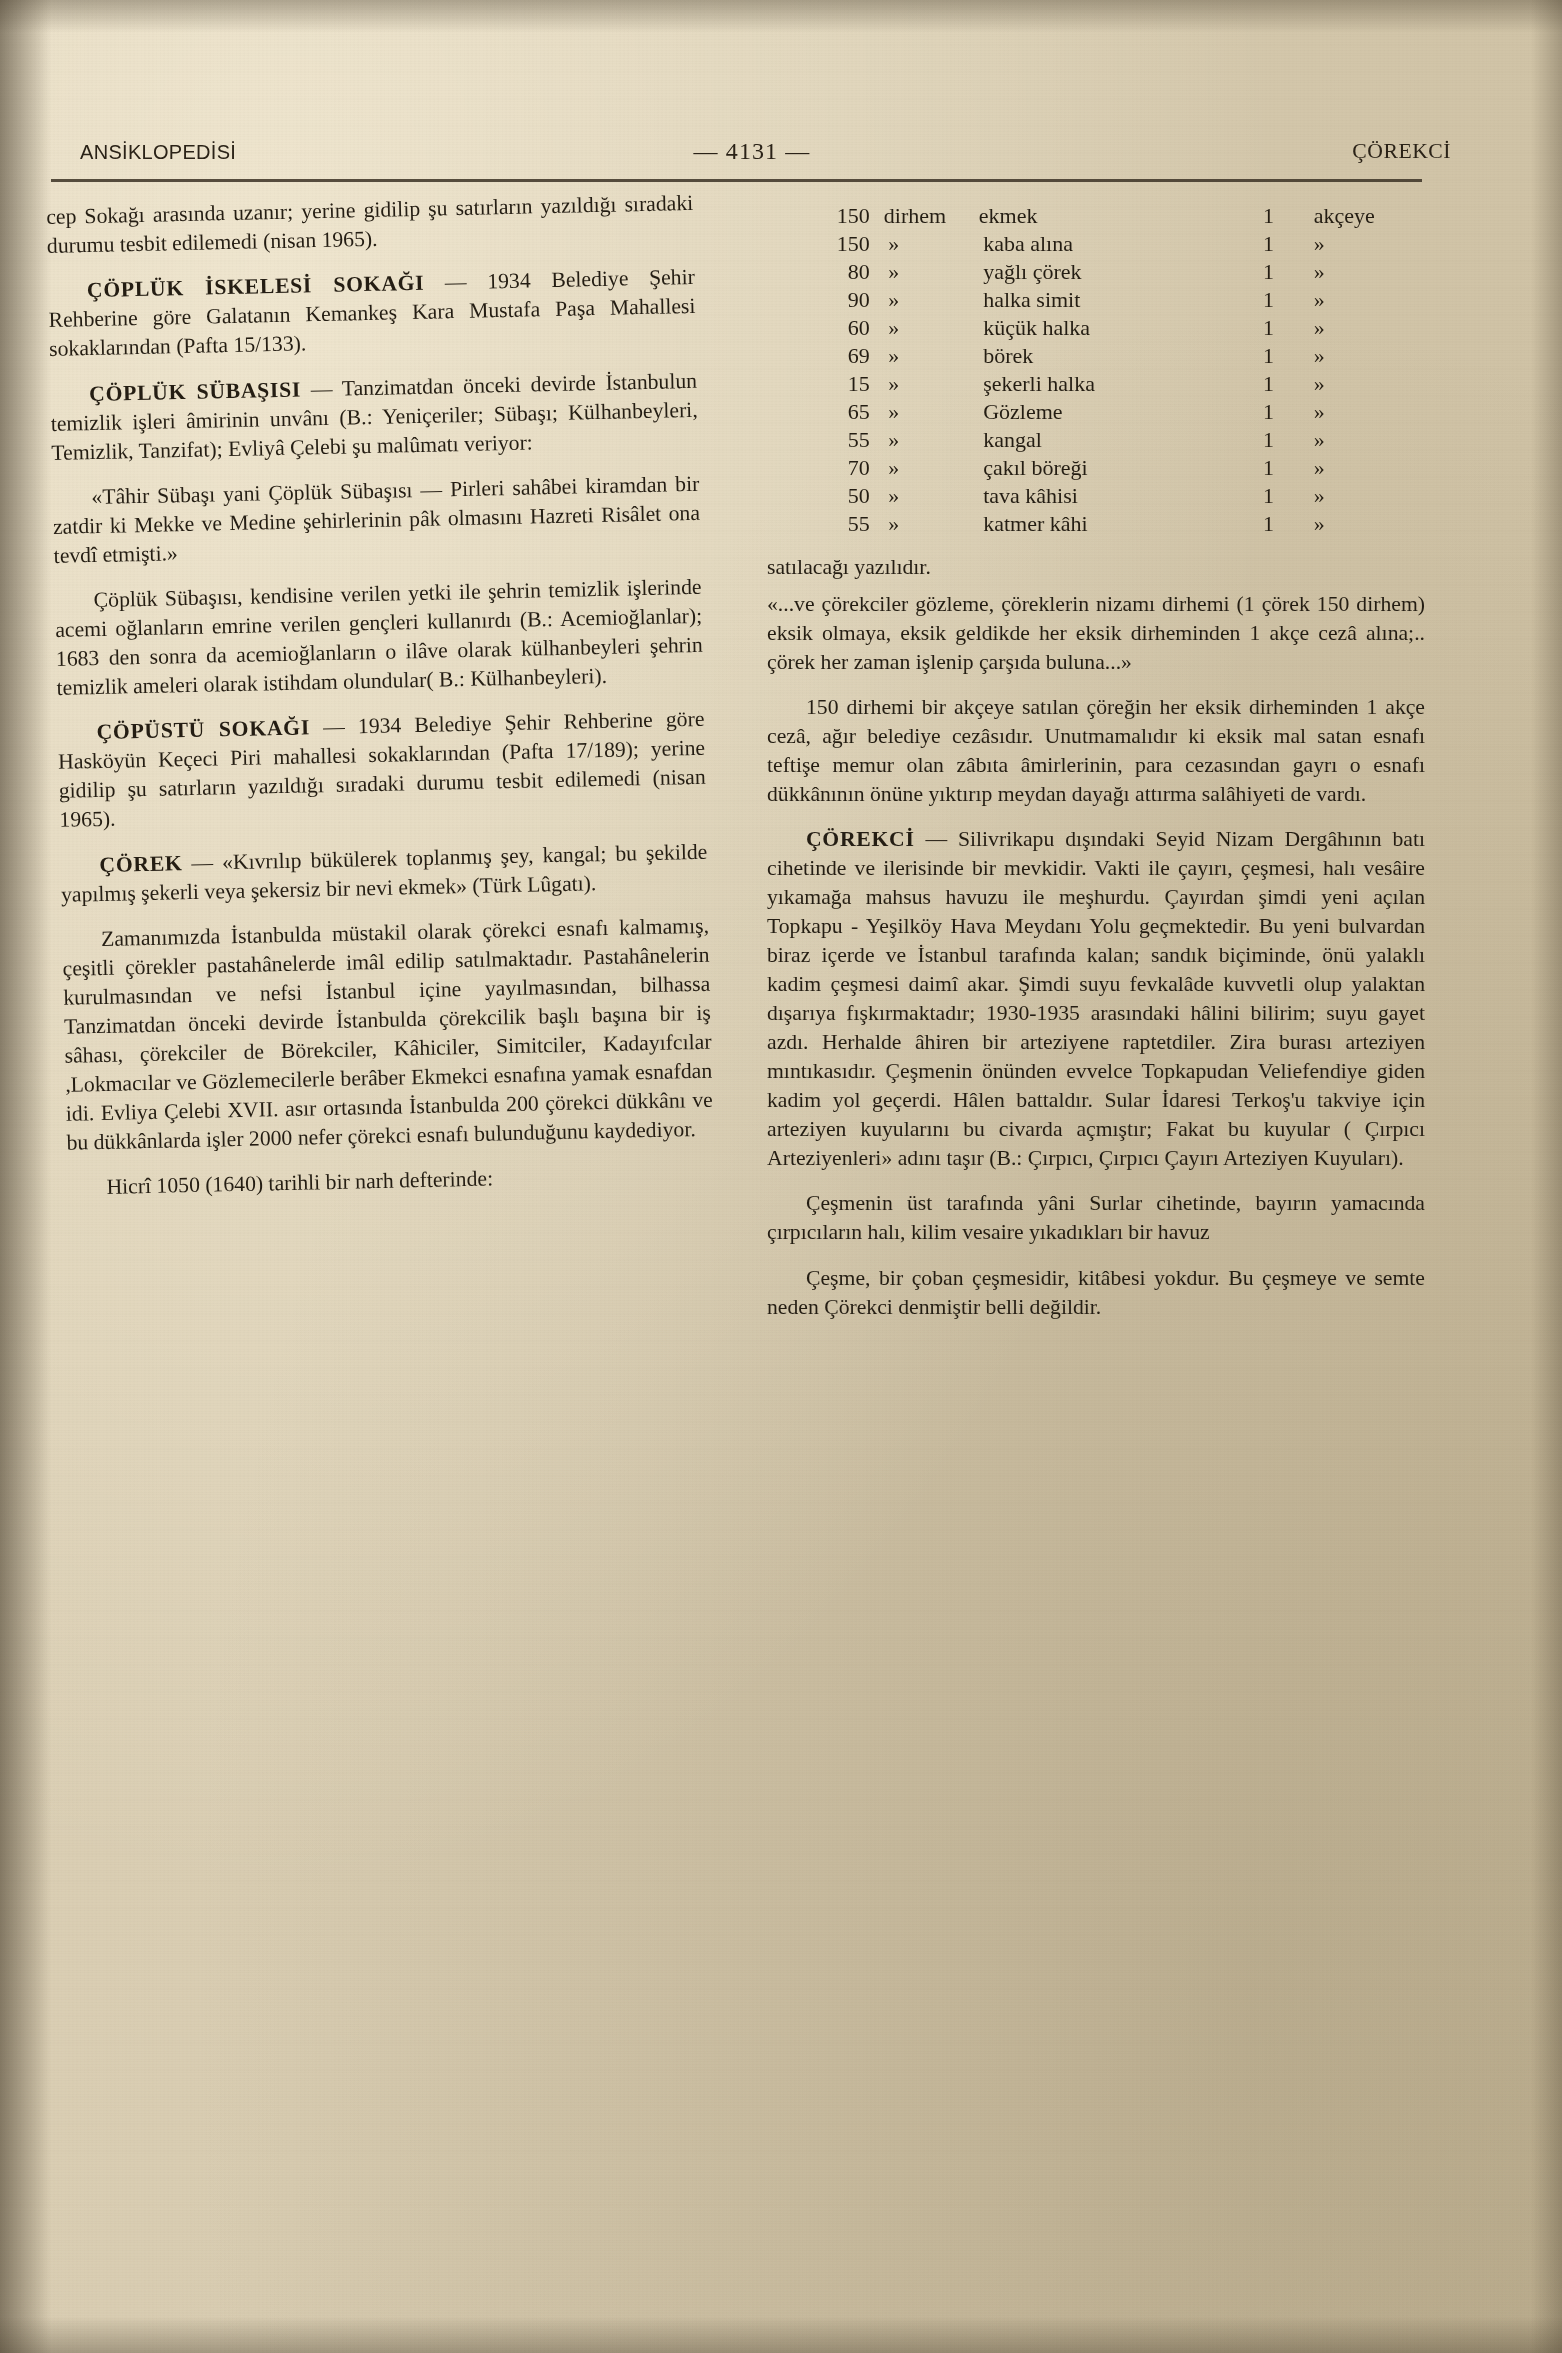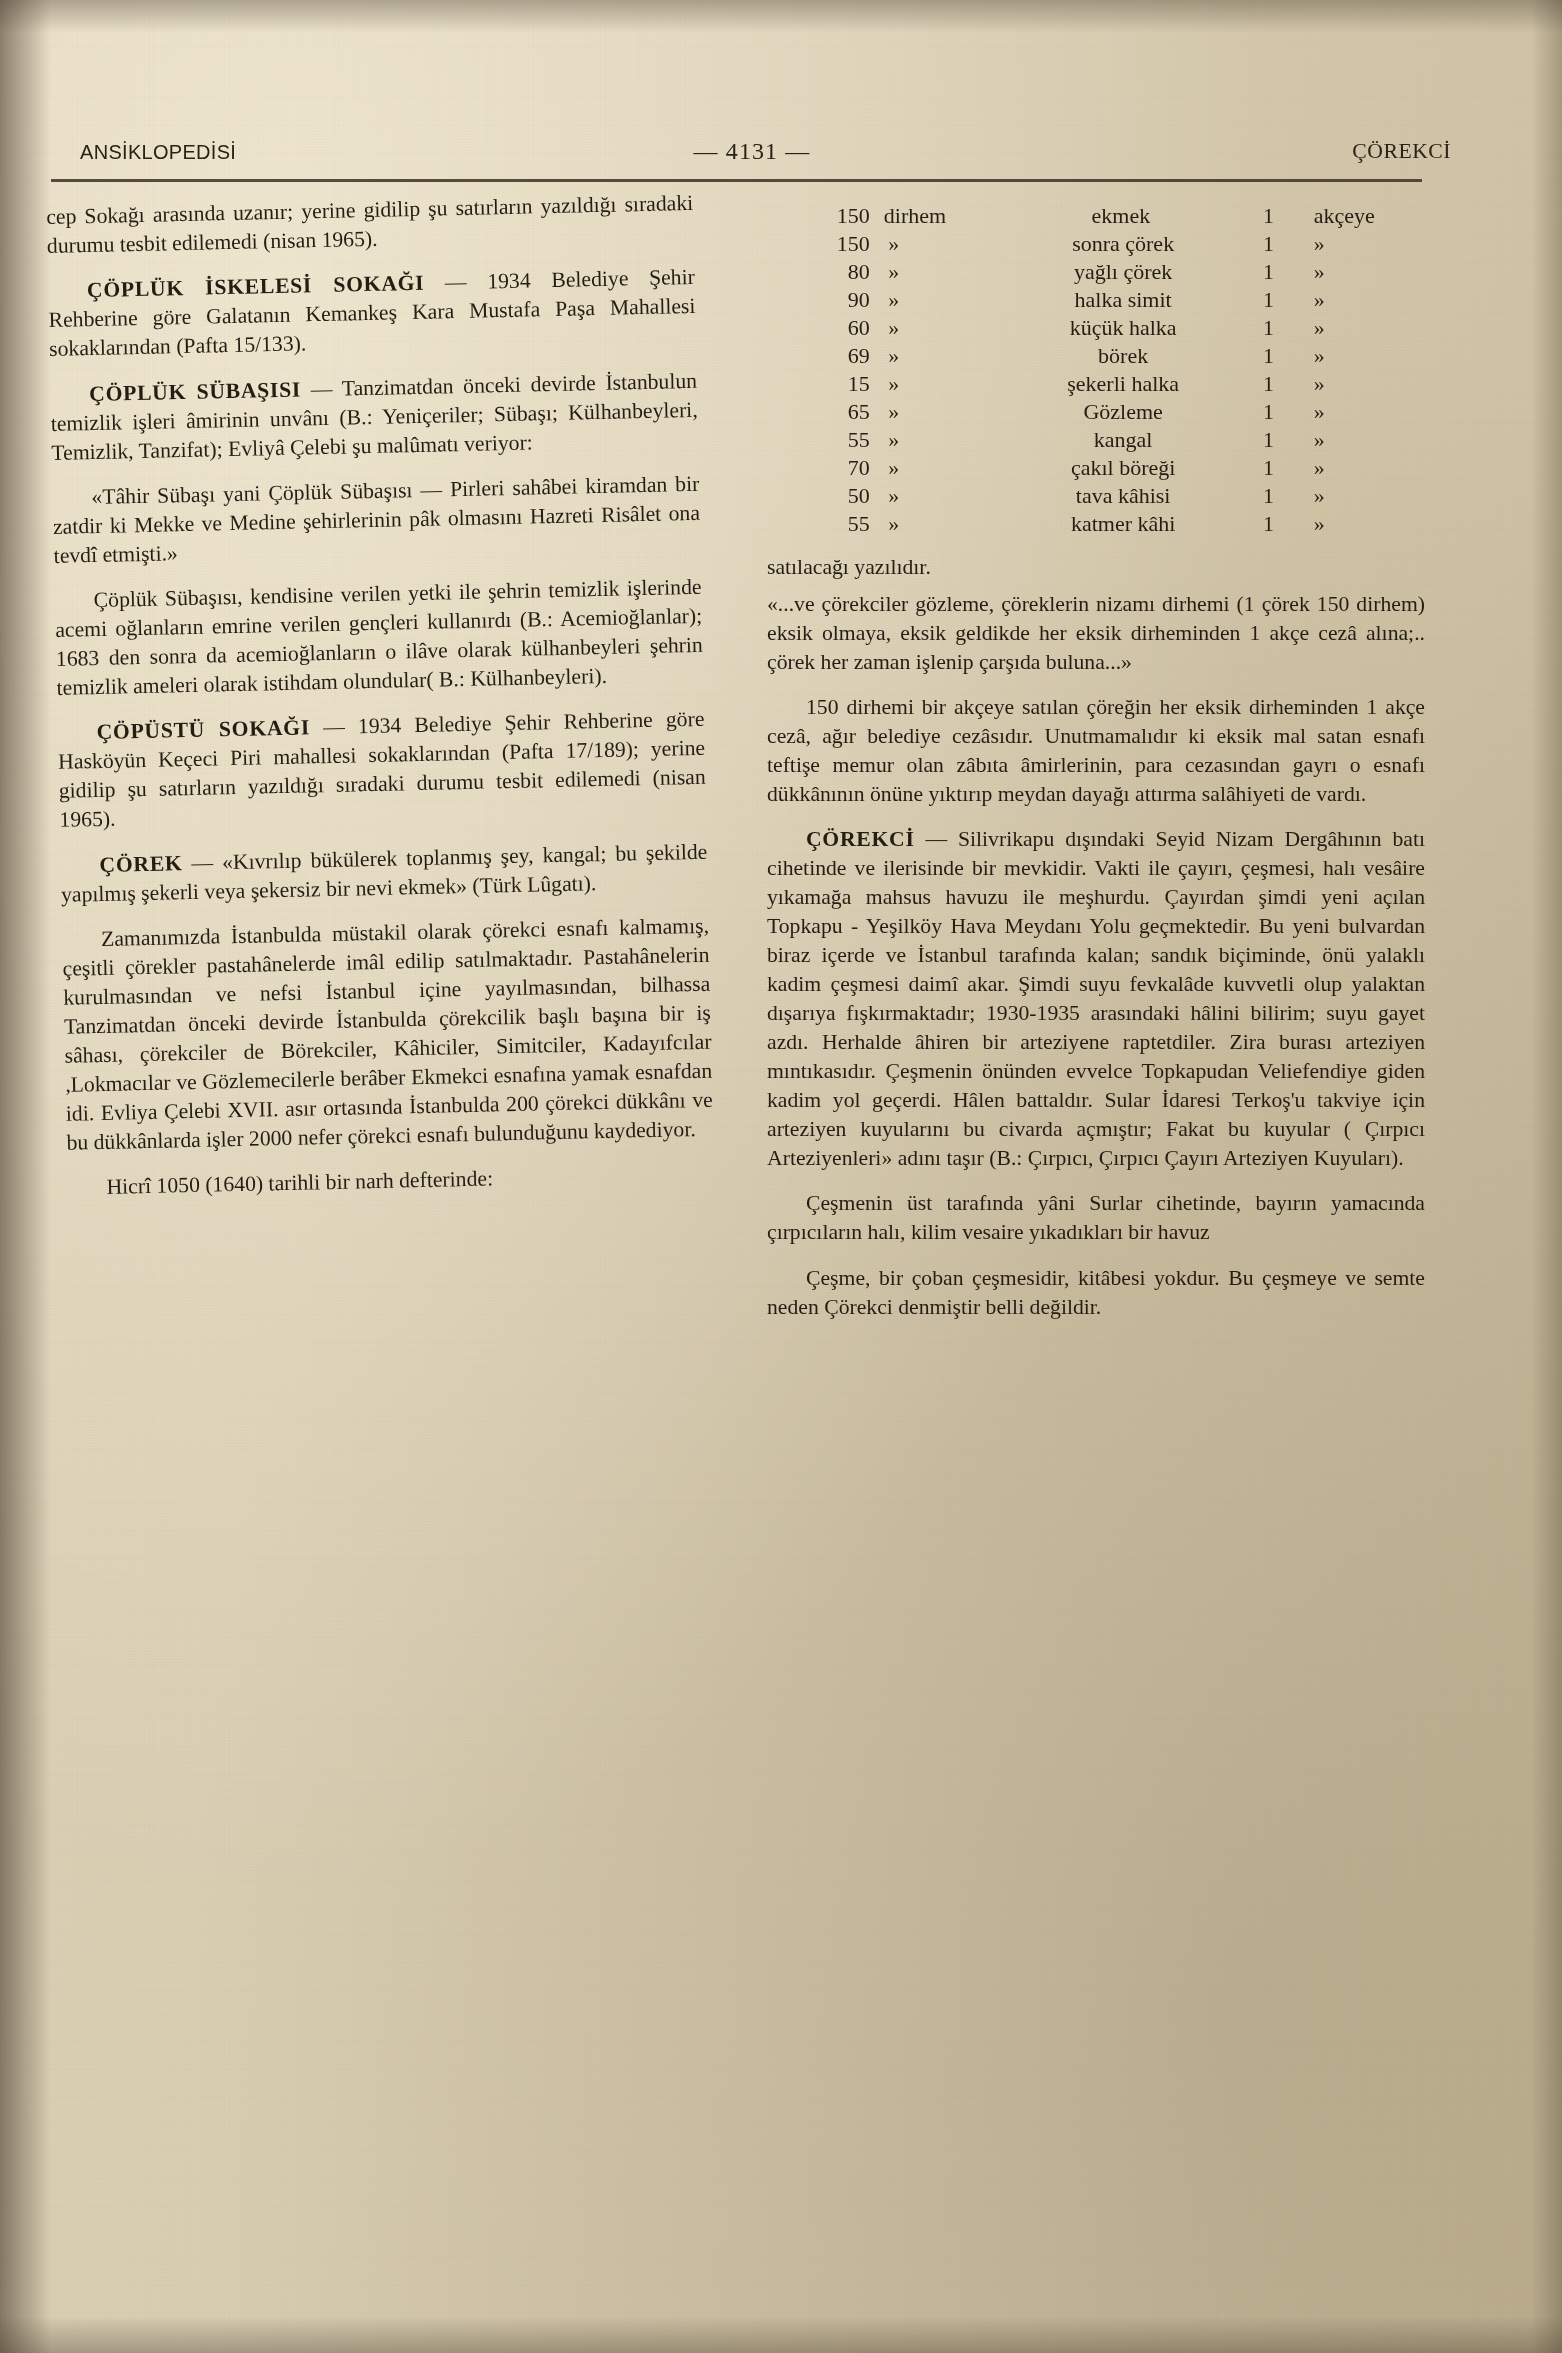--- a/index.html
+++ b/index.html
@@ -143,21 +143,21 @@
     text-align: right;
     padding-right: 8.7px;
   }
   .c-unit {
     width: 95px;
     text-align: left;
     padding-left: 9.8px;
   }
   .c-item {
     flex: 1 1 auto;
-    text-align: center;
+    text-align: left;
   }
   .c-price {
     width: 43px;
     text-align: left;
   }
   .c-coin {
     width: 98px;
     text-align: left;
     padding-left: 7.6px;
   }
@@ -202,21 +202,21 @@
       <div class="trow row0">
         <span class="c-qty">150</span>
         <span class="c-unit">dirhem</span>
         <span class="c-item">ekmek</span>
         <span class="c-price">1</span>
         <span class="c-coin">akçeye</span>
       </div>
       <div class="trow">
         <span class="c-qty">150</span>
         <span class="c-unit">»</span>
-        <span class="c-item">sonra çörek</span>
+        <span class="c-item">kaba alına</span>
         <span class="c-price">1</span>
         <span class="c-coin">»</span>
       </div>
       <div class="trow">
         <span class="c-qty">80</span>
         <span class="c-unit">»</span>
         <span class="c-item">yağlı çörek</span>
         <span class="c-price">1</span>
         <span class="c-coin">»</span>
       </div>

